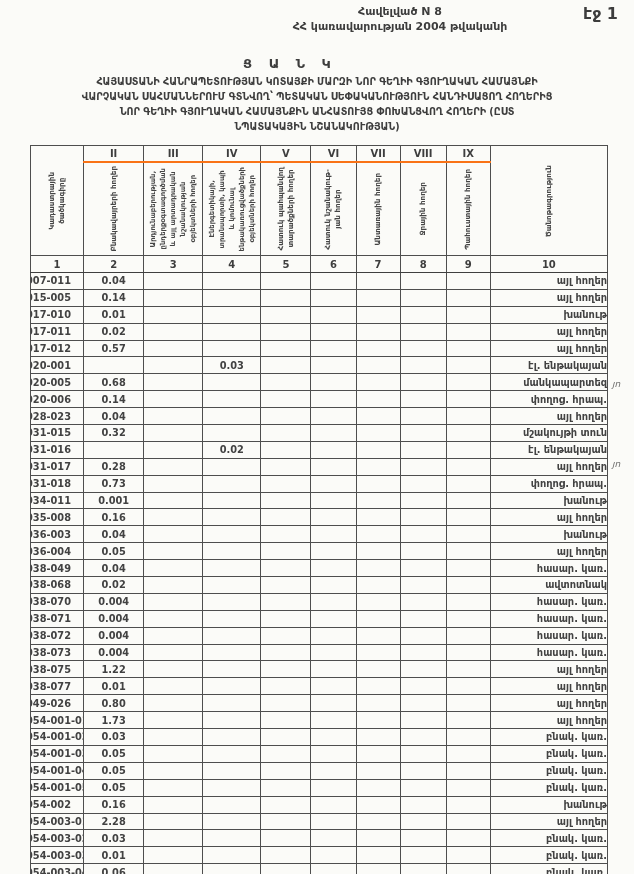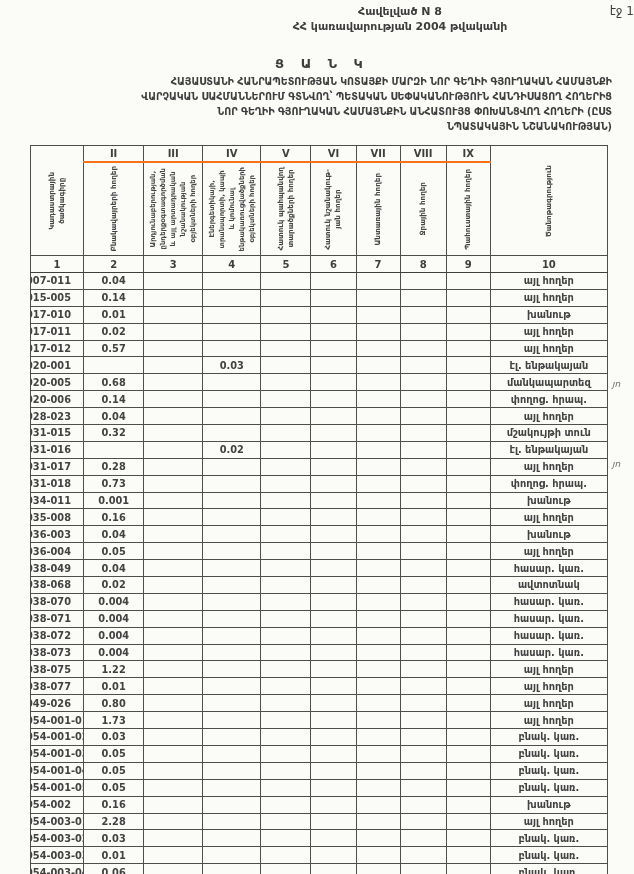--- a/index.html
+++ b/index.html
@@ -2,45 +2,45 @@
 <html><head>
 <meta charset="utf-8">
 <style>
   html,body{margin:0;padding:0;background:#d9d9d6;}
   .page{
     position:relative;width:634px;height:874px;margin:0 auto;
     background:#fbfbf8;color:#3d3d3d;overflow:hidden;
     font-family:"DejaVu Sans","Liberation Sans",sans-serif;
     -webkit-font-smoothing:antialiased;
   }
-  .page-label{position:absolute;top:4px;right:0;font-size:12px;font-weight:400;}
+  .page-label{position:absolute;top:4px;right:16px;font-size:16px;font-weight:700;}
   .appendix-block{position:absolute;top:4px;left:170px;width:460px;text-align:center;
     font-size:11px;font-weight:700;line-height:15px;}
   .list-title{position:absolute;top:56px;left:0;width:580px;text-align:center;
-    font-size:13px;font-weight:700;letter-spacing:6px;padding-left:32px;}
-  .subtitle{position:absolute;top:74px;left:22px;width:590px;text-align:right;
+    font-size:13px;font-weight:700;letter-spacing:6px;}
+  .subtitle{position:absolute;top:74px;left:22px;width:590px;text-align:center;
     font-size:9.6px;font-weight:700;line-height:15px;white-space:pre-line;}
   table.land{position:absolute;top:145px;left:30px;border-collapse:collapse;
     table-layout:fixed;width:578px;border:1.5px solid #4a4a4a;}
   table.land th,table.land td{border:1px solid #4e4e4e;padding:0;overflow:hidden;}
   tr.roman-row th.roman{height:15px;font-size:10px;font-weight:700;text-align:center;
     border-bottom:2px solid #f97316;}
   tr.label-row th{height:92px;vertical-align:middle;}
   th.rot-cell{vertical-align:middle;}
   .rot{writing-mode:vertical-rl;transform:rotate(180deg);margin:0 auto;
     font-size:6.8px;font-weight:700;line-height:10px;white-space:pre-line;
     text-align:center;letter-spacing:0px;color:#454545;}
   .rot.one{font-size:7.2px;}
   tr.num-row th{height:16px;font-size:10px;font-weight:700;text-align:center;
     border-bottom:1.5px solid #3f3f3f;}
   tr.data-row td{height:15.9px;font-size:9.8px;font-weight:700;color:#424242;
     white-space:nowrap;}
   td.code{text-align:left;padding-left:1px;text-indent:-5px;}
   td.val{text-align:center;}
-  td.note{text-align:center;padding-left:4px;font-size:9.8px;margin-top:48px;}
+  td.note{text-align:right;padding-left:4px;font-size:9.8px;margin-top:48px;}
   .margin-mark{position:absolute;left:612px;font-size:9px;color:#6a6a6a;
     font-style:italic;font-family:Liberation Serif, serif;}
 </style>
 </head>
 <body>
 
 <div class="page">
   <div class="page-label">էջ 1</div>
 
   <div class="appendix-block">

